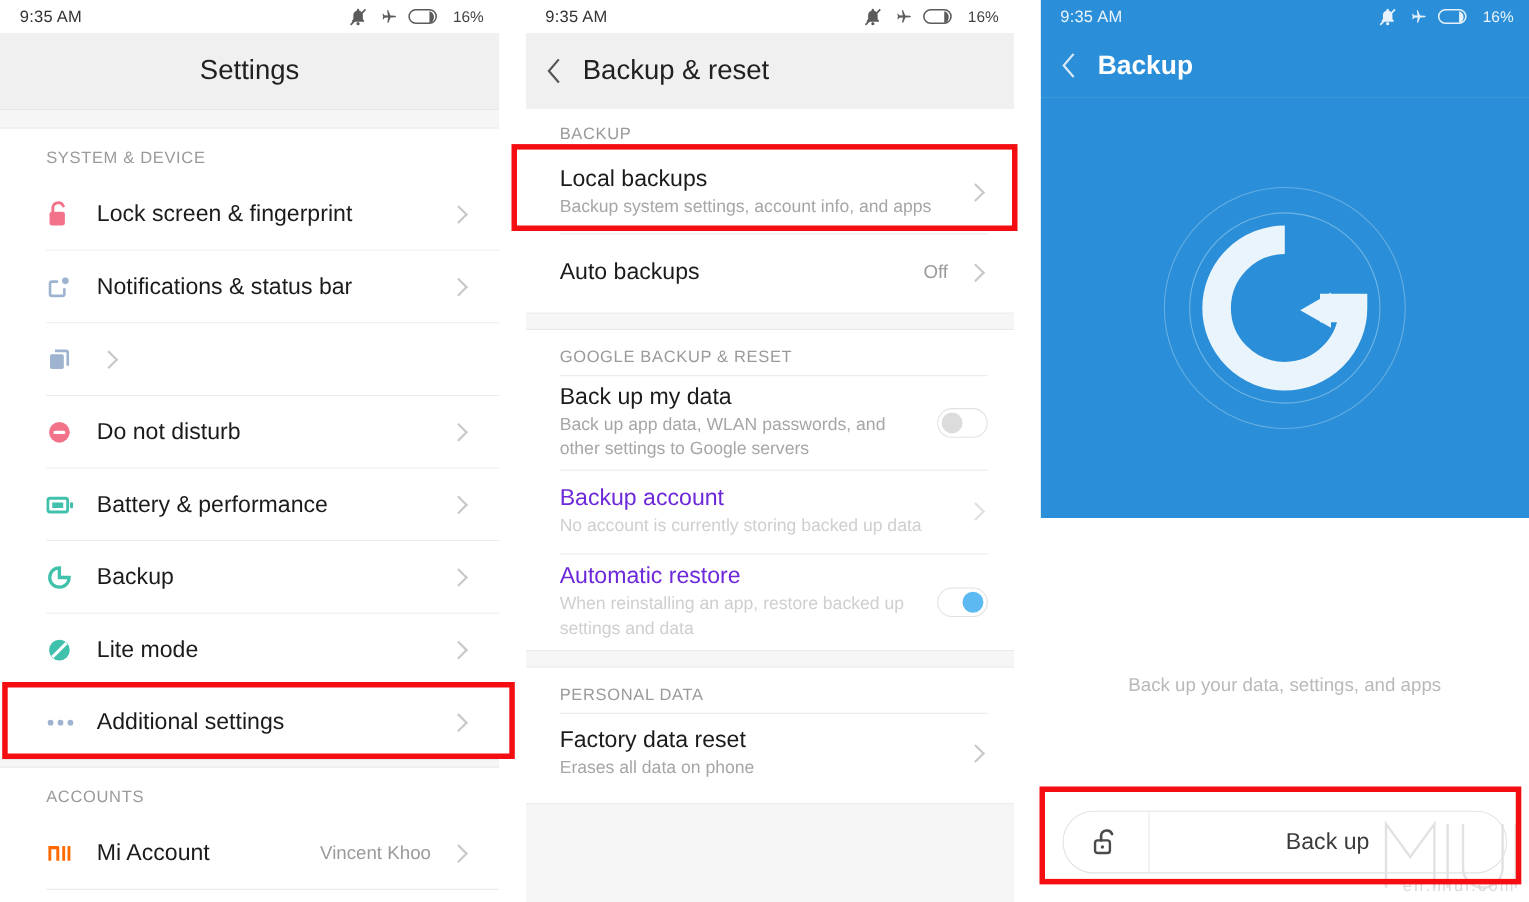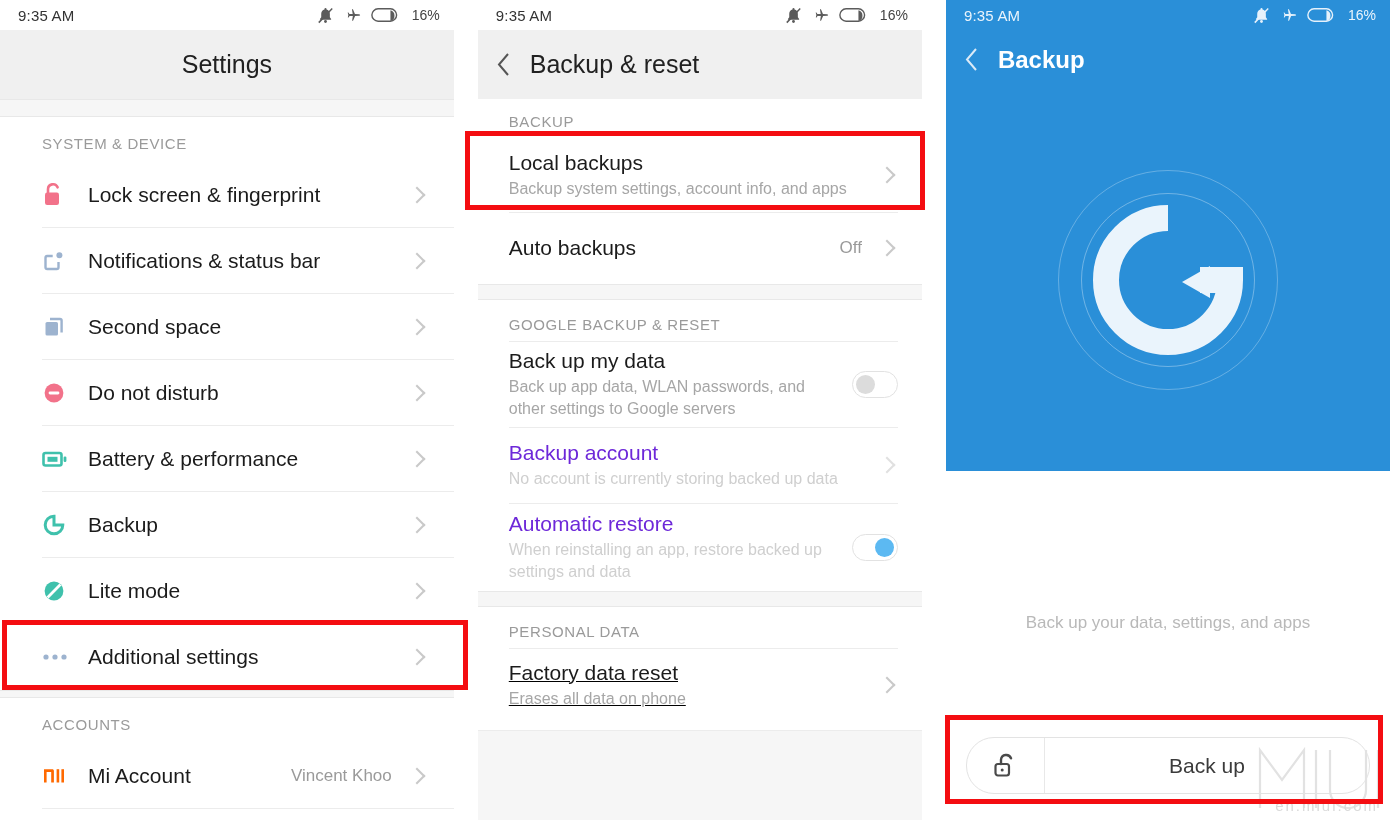--- a/index.html
+++ b/index.html
@@ -182,21 +182,20 @@
         <span class="sep"></span>
       </div>
 
       <div class="row">
         <span class="ricon">
           <svg width="24" height="24" viewBox="0 0 24 24">
             <path d="M8 4h10a1.6 1.6 0 0 1 1.6 1.6v11.8" fill="none" stroke="#9db3cf" stroke-width="2.4"></path>
             <rect x="3.5" y="7" width="12.5" height="13.5" rx="1.6" fill="#9db3cf"></rect>
           </svg>
         </span>
-        <span class="rtexts"><span class="rtitle">Second space</span></span>
         <span class="chev-wrap">
             <i class="chev"></i>
           </span>
         <span class="sep"></span>
       </div>
 
       <div class="row">
         <span class="ricon">
           <svg width="24" height="24" viewBox="0 0 24 24">
             <circle cx="12" cy="12" r="9.4" fill="#f2728a"></circle>
@@ -377,21 +376,21 @@
       <span class="toggle on">
           <i class="knob"></i>
         </span>
       <span class="sep" style="top:0;bottom:auto;"></span>
     </div>
 
     <div class="gap" style="height:16px;"></div>
 
     <div class="grouphdr mid" style="padding-top:16px;padding-bottom:8px;">PERSONAL DATA</div>
 
-    <div class="row mid" style="min-height:74px;text-decoration:underline;">
+    <div class="row mid" style="min-height:74px;">
       <span class="rtexts">
         <span class="rtitle">Factory data reset</span>
         <span class="rsub" style="display:block">Erases all data on phone</span>
       </span>
       <span class="chev-wrap">
           <i class="chev"></i>
         </span>
       <span class="sep" style="top:0;bottom:auto;"></span>
     </div>
 

